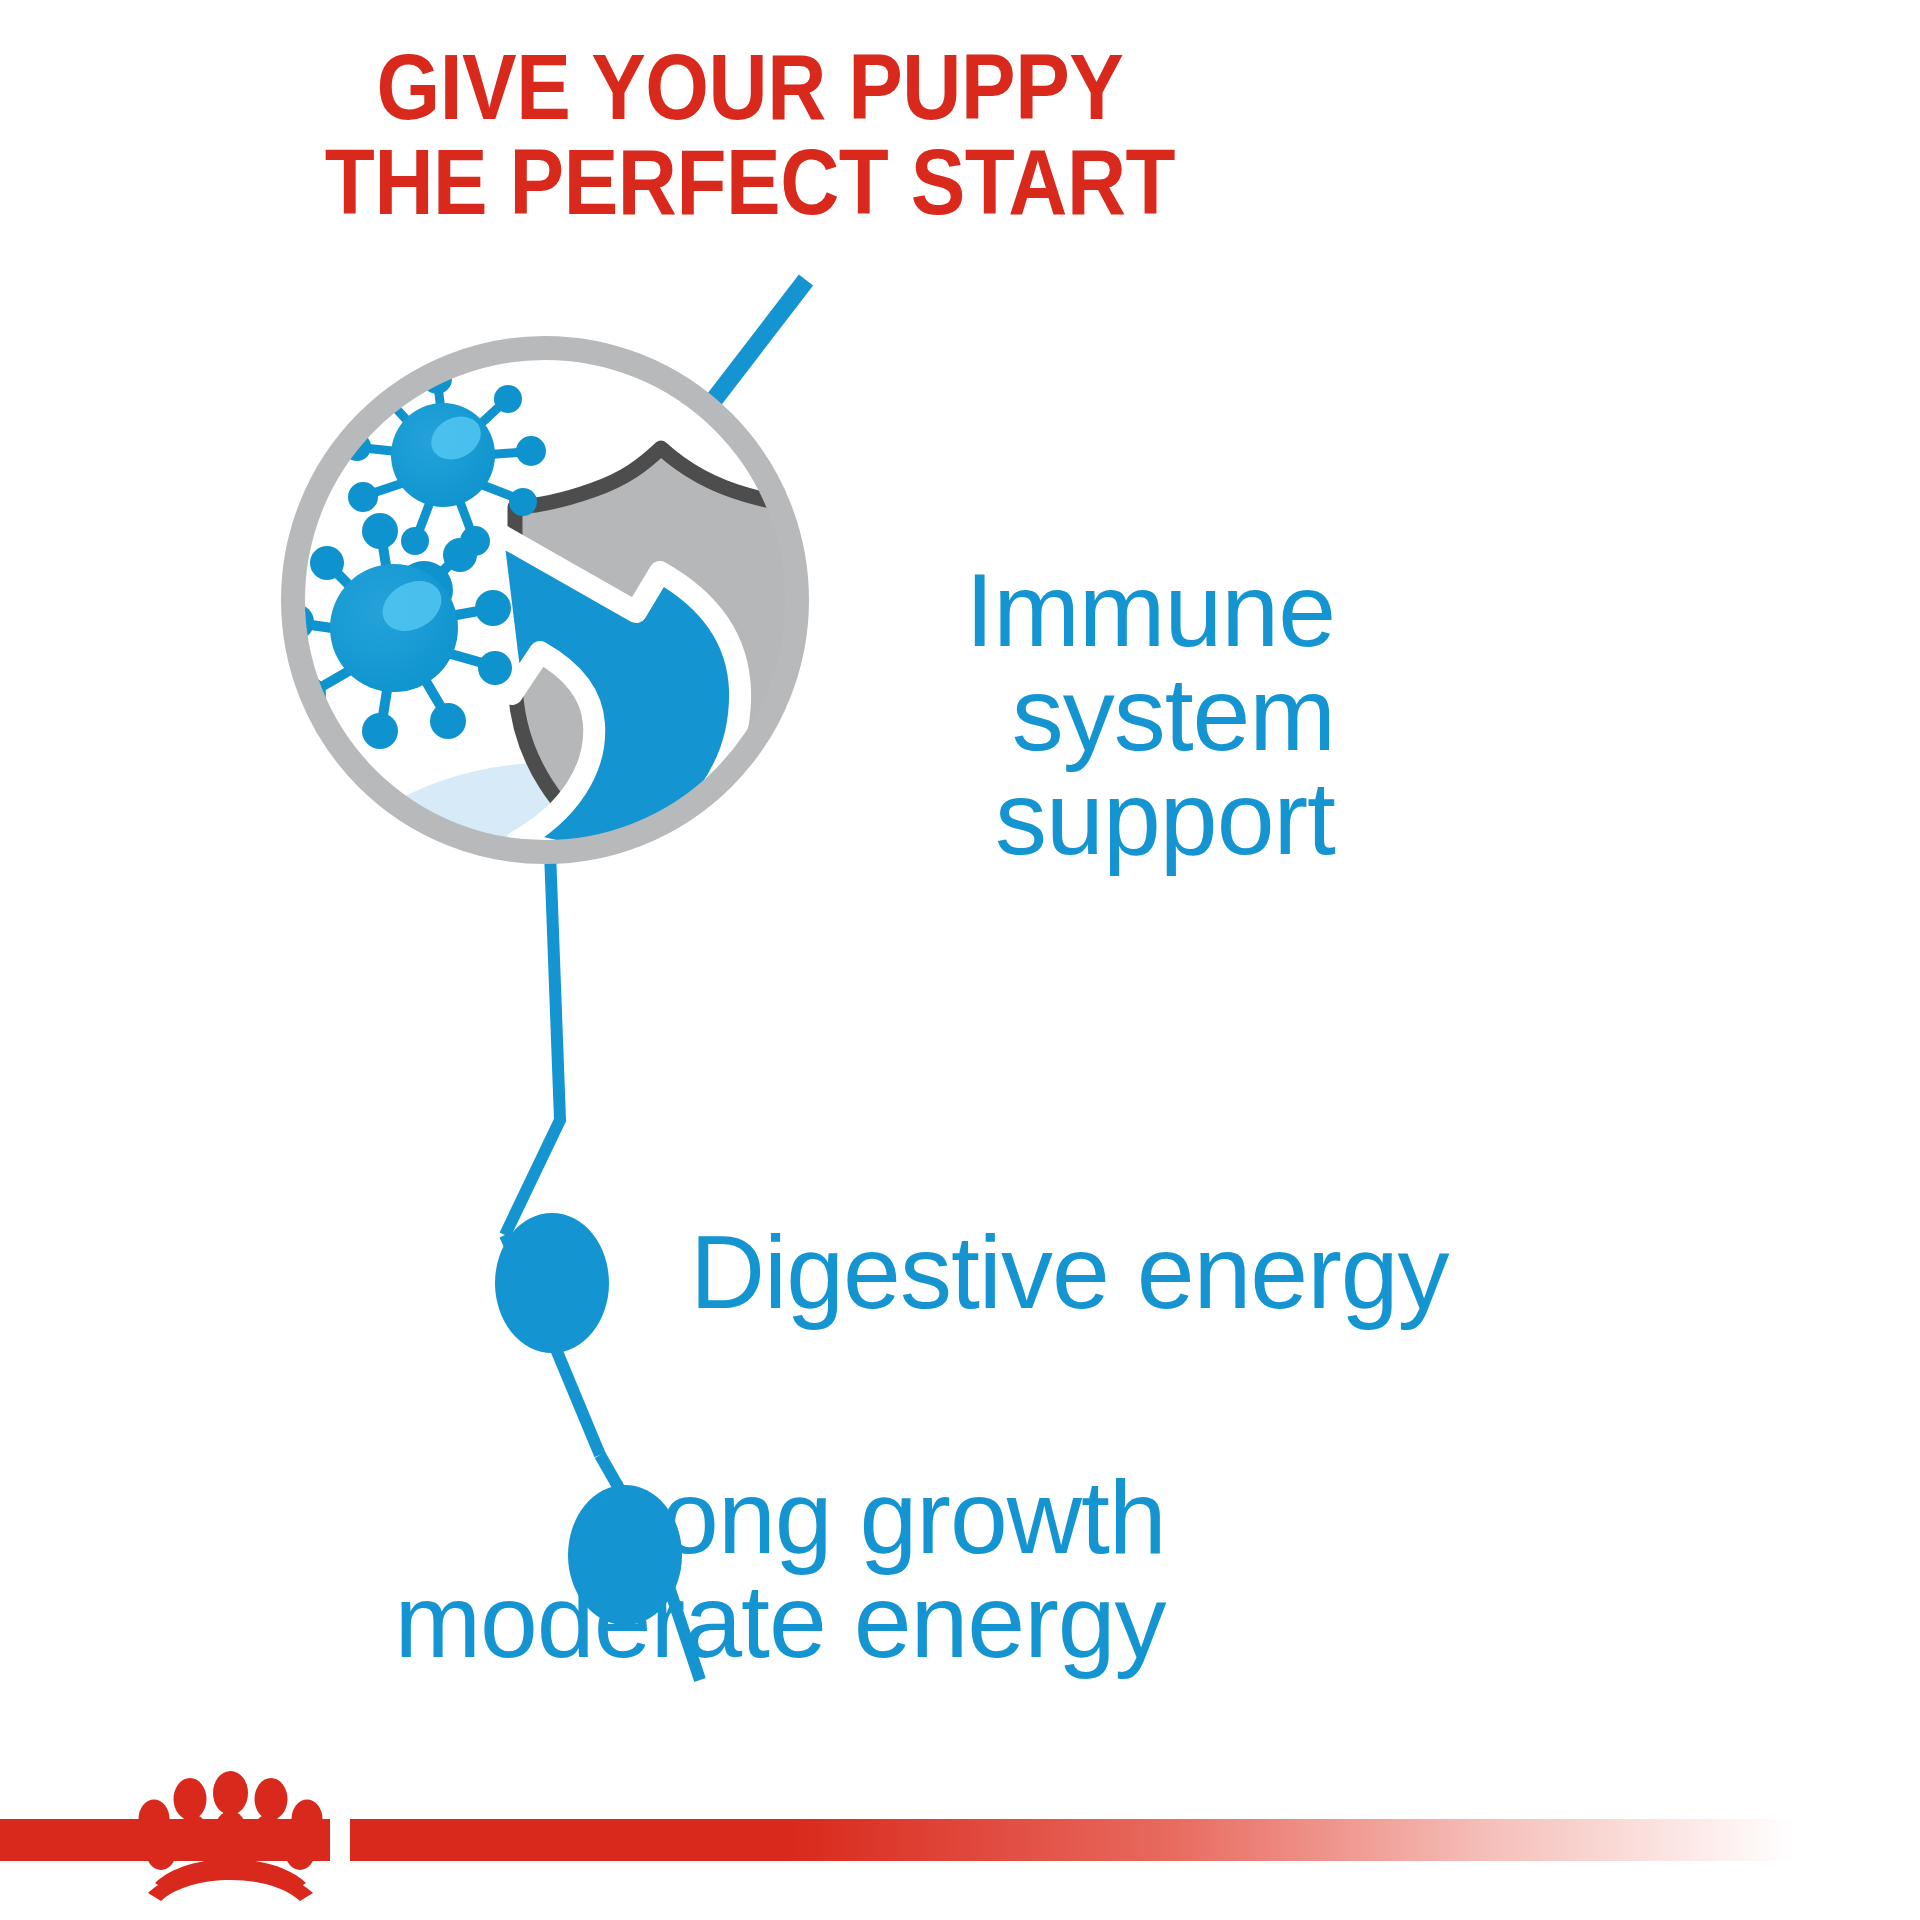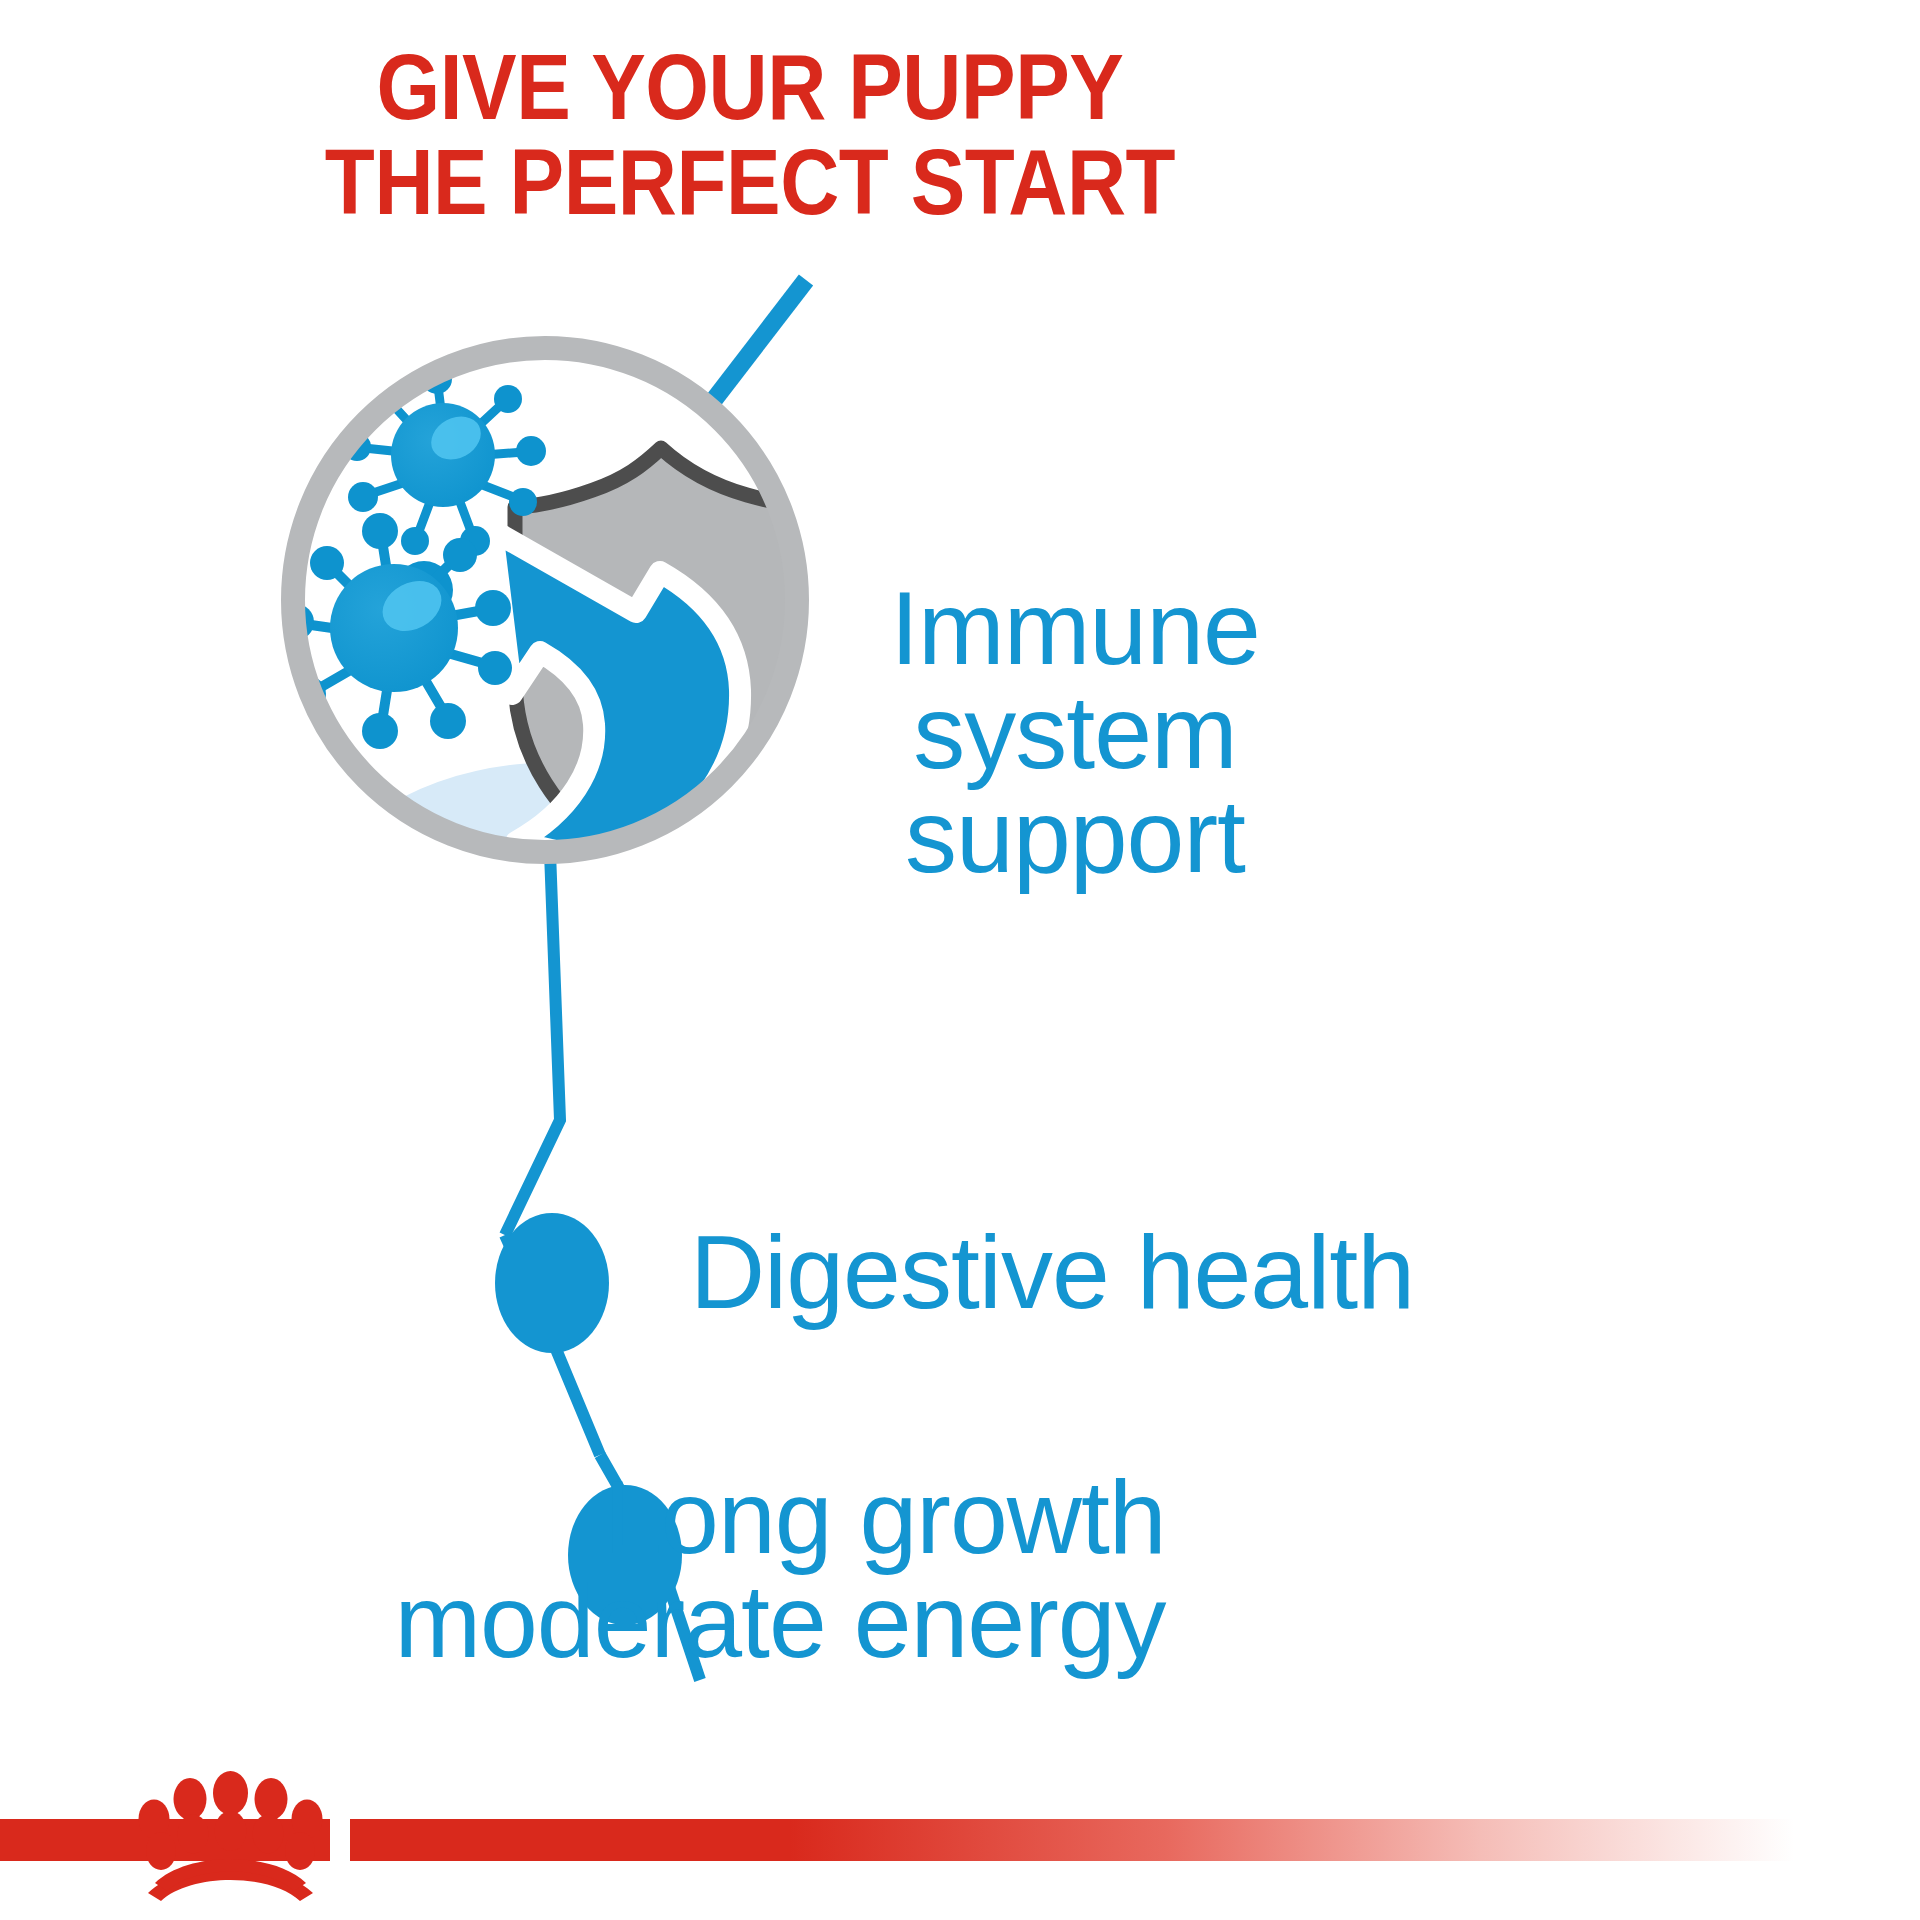--- a/index.html
+++ b/index.html
@@ -27,21 +27,21 @@
   
   .blabel{
     position:absolute;
     color:#1495d1;
     font-family:"Liberation Sans",sans-serif;
     font-weight:normal;
     line-height:1.0;
     white-space:pre-line;
     letter-spacing:-1px;
   }
-  #label-immune{left:1075px;top:576px;width:520px;font-size:104px;text-align:center;transform:translateX(-50%);}
+  #label-immune{left:1075px;top:558px;width:520px;font-size:104px;text-align:right;transform:translateX(-50%);}
   #label-digestive{left:690px;top:1220px;font-size:104px;}
   #label-growth{left:780px;top:1465px;font-size:104px;text-align:right;transform:translateX(-50%);}
 
   
   #footer-bar{
     position:absolute;left:0;top:1819px;width:1920px;height:42px;
   }
   .bar-left{position:absolute;left:0;top:0;width:330px;height:42px;background:#d9291c;}
   .bar-right{position:absolute;left:350px;top:0;width:1570px;height:42px;
     background:linear-gradient(to right,#d9291c 0%,#d9291c 28%,#e8695e 52%,#f5bdb7 72%,#ffffff 92%,#ffffff 100%);}
@@ -180,21 +180,21 @@
 
       <circle cx="545" cy="600" r="252" fill="none" stroke="#b7b9bb" stroke-width="24"></circle>
     </g>
 
   </svg>
 
   <div class="blabel" id="label-immune">Immune
 system
 support</div>
 
-  <div class="blabel" id="label-digestive">Digestive health</div>
+  <div class="blabel" id="label-digestive">Digestive energy</div>
 
   <div class="blabel" id="label-growth">Long growth
 moderate energy</div>
 
   <div id="footer-bar">
     <div class="bar-left"></div>
     <div class="bar-right"></div>
   </div>
 
   <svg id="crown" viewBox="0 0 205 130">

